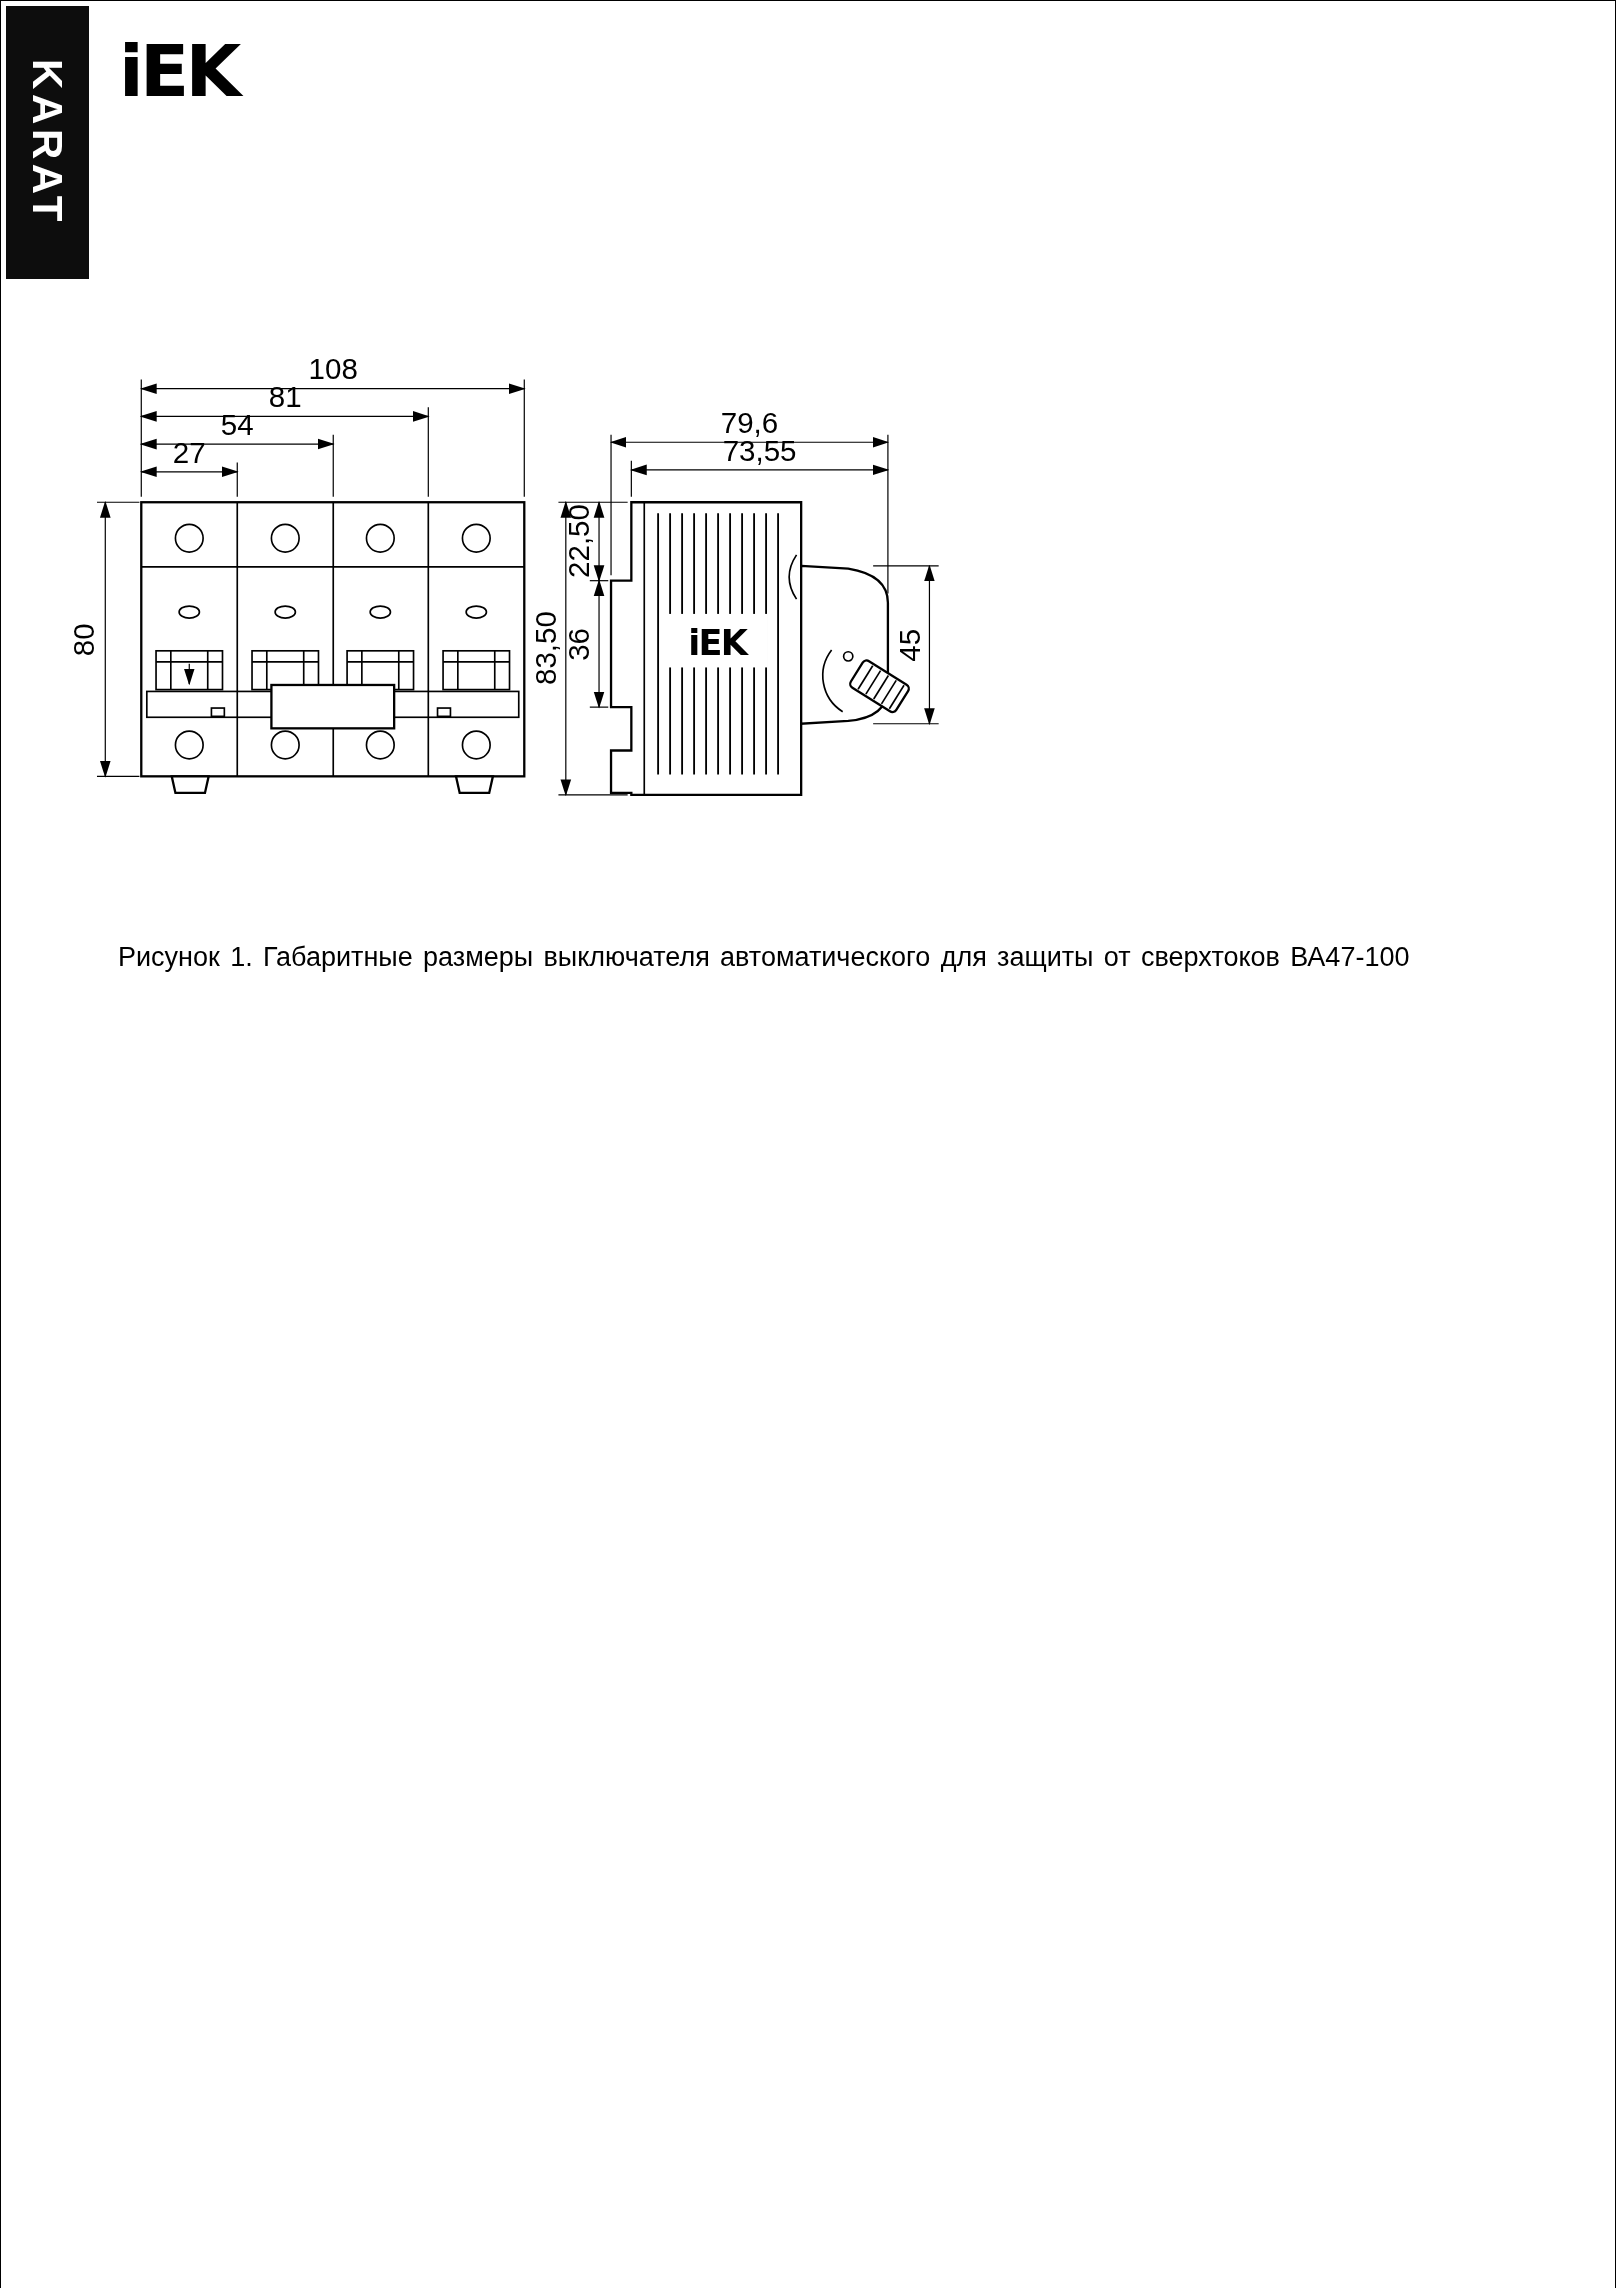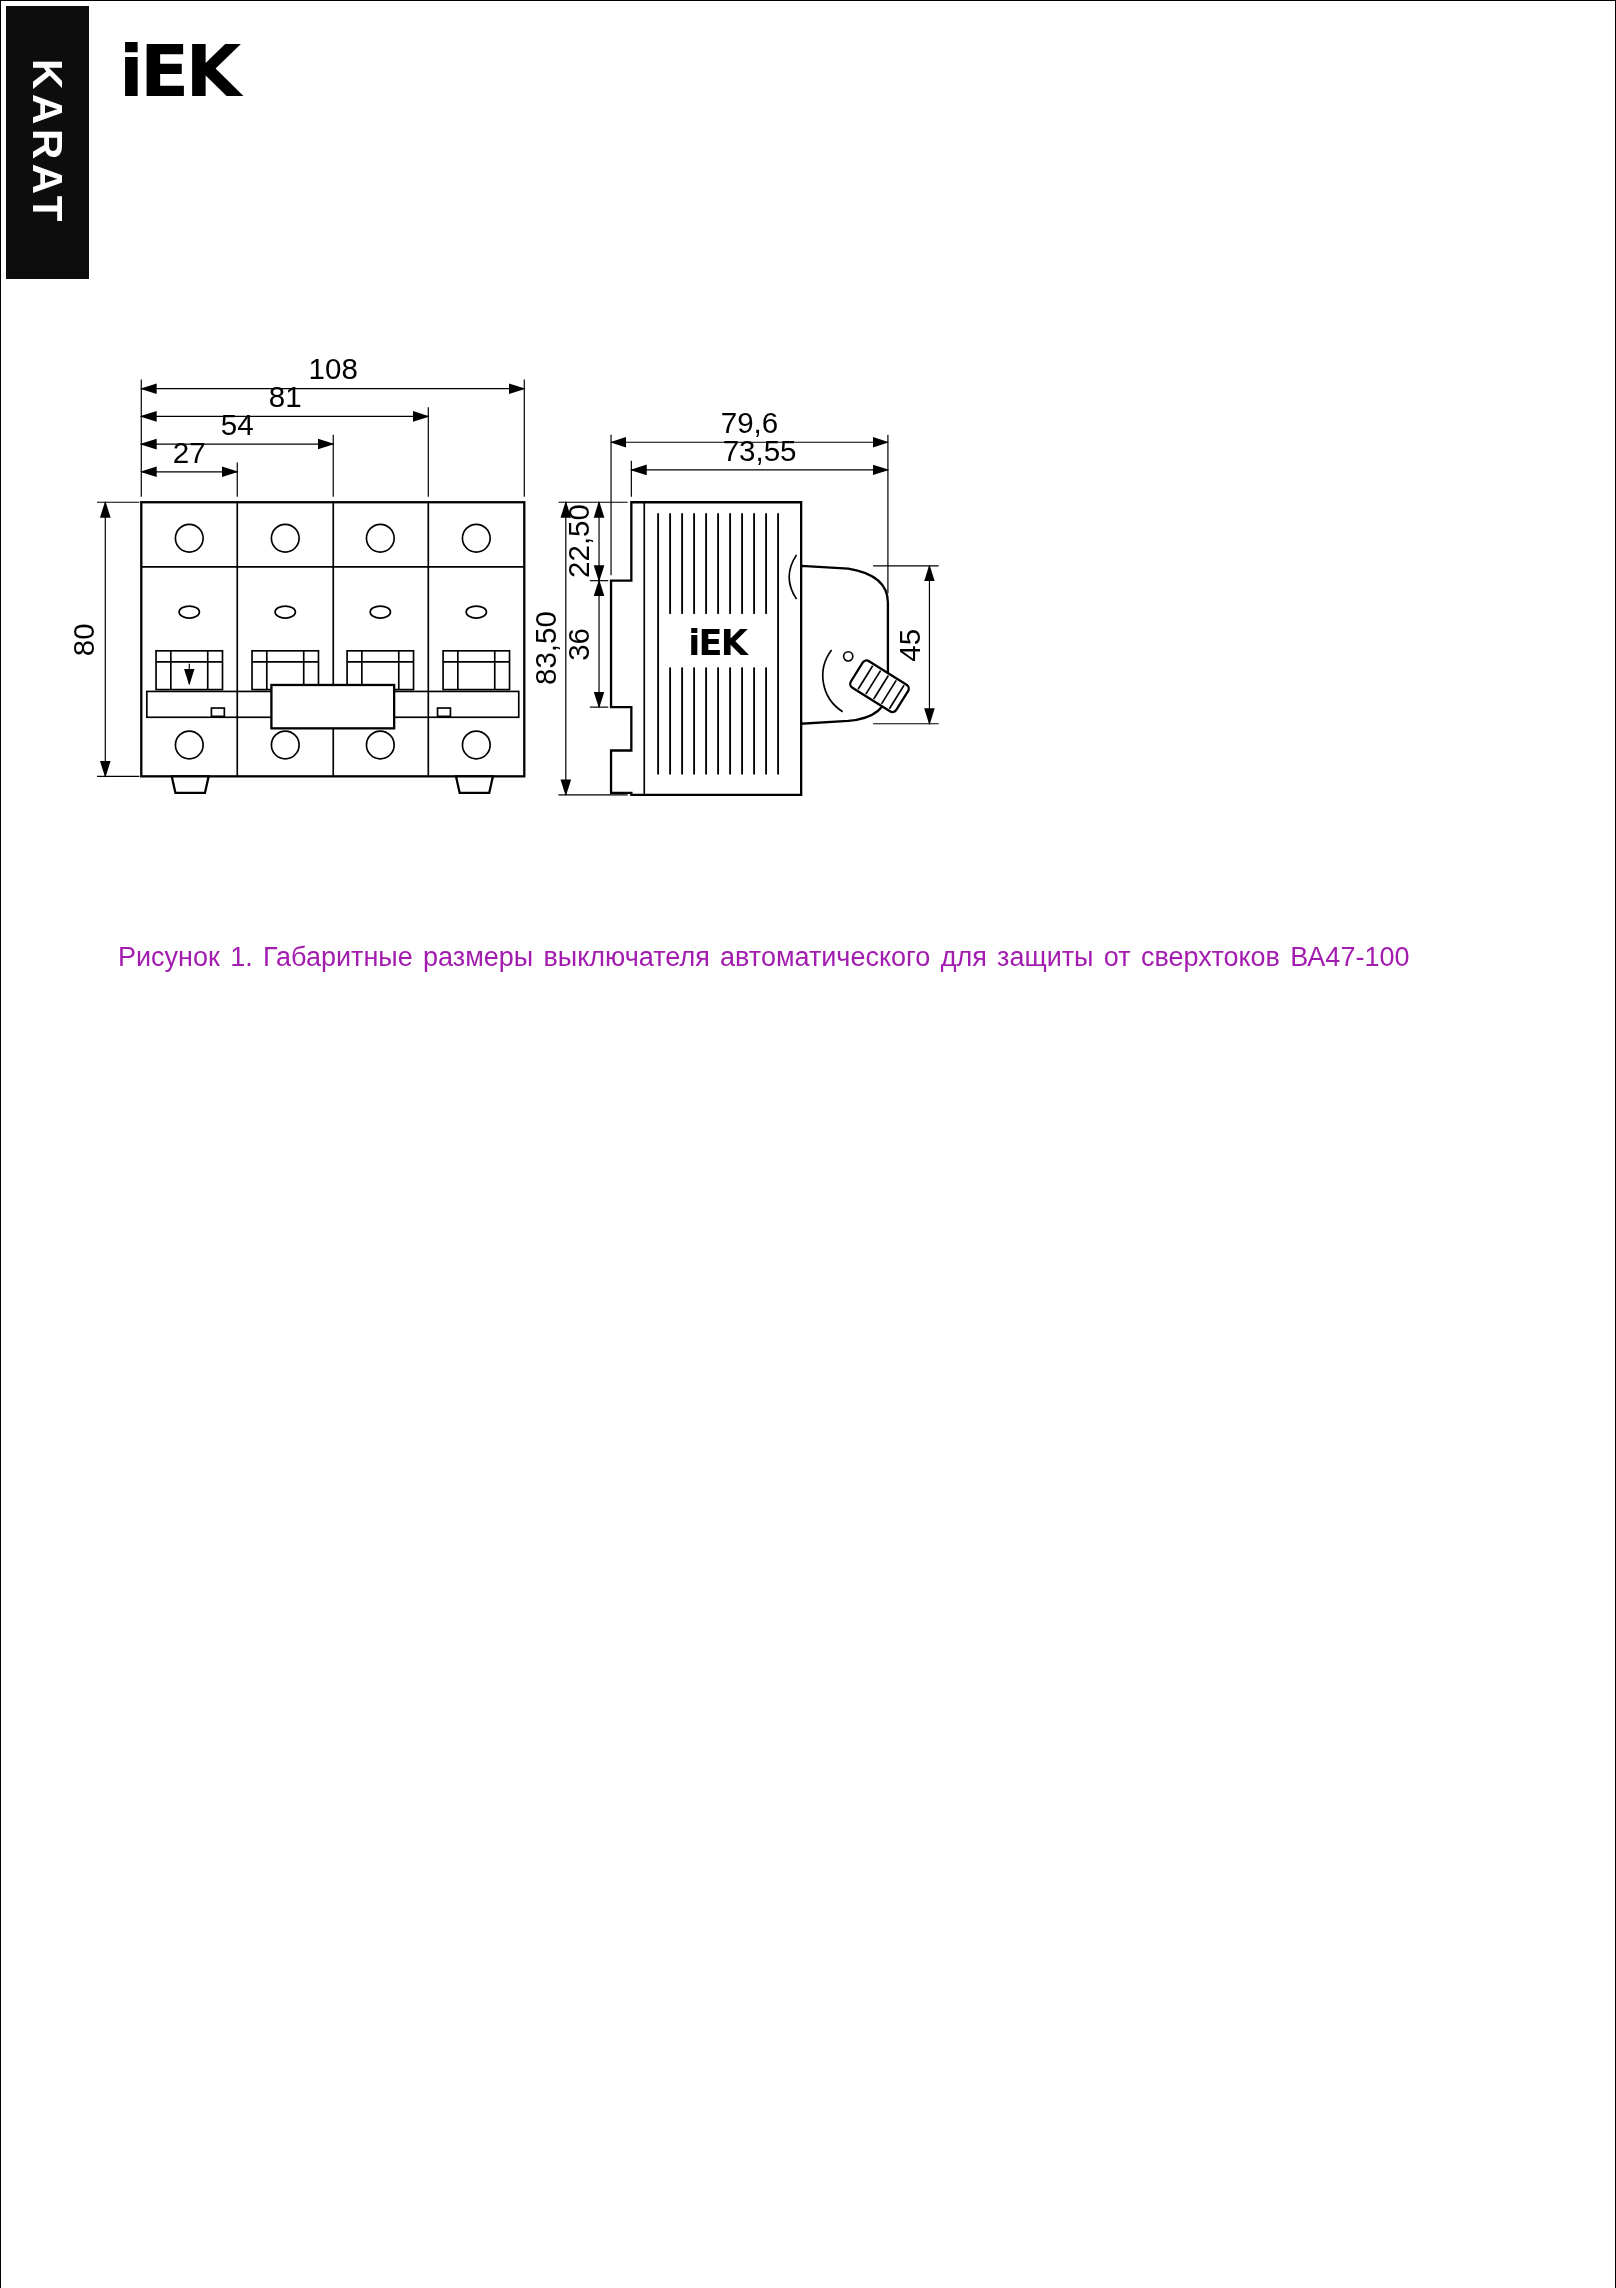--- a/index.html
+++ b/index.html
@@ -29,21 +29,21 @@
   }
   .iek-logo {
     position:absolute; left:118px; top:28px;
     font-size:72px; font-weight:bold; letter-spacing:-3.7px;
     color:#000;
     font-family:"DejaVu Sans", sans-serif;
   }
   svg.drawing { position:absolute; left:0; top:0; }
   .caption {
     position:absolute; left:117px; top:941px;
-    font-size:27px; color:#a21caf; word-spacing:2.8px;
+    font-size:27px; color:#000000; word-spacing:2.8px;
     font-family:"Liberation Sans", sans-serif;
   }
   
   .outline { fill:#ffffff; stroke:#000; stroke-width:2.5; }
   .thin    { fill:none;    stroke:#000; stroke-width:1.8; }
   .rib     { fill:none;    stroke:#000; stroke-width:2;   }
   .dimline { fill:none;    stroke:#000; stroke-width:1.3; }
   text.dim {
     font-family:"Liberation Sans", sans-serif;
     font-size:32px; fill:#000; text-anchor:middle;

